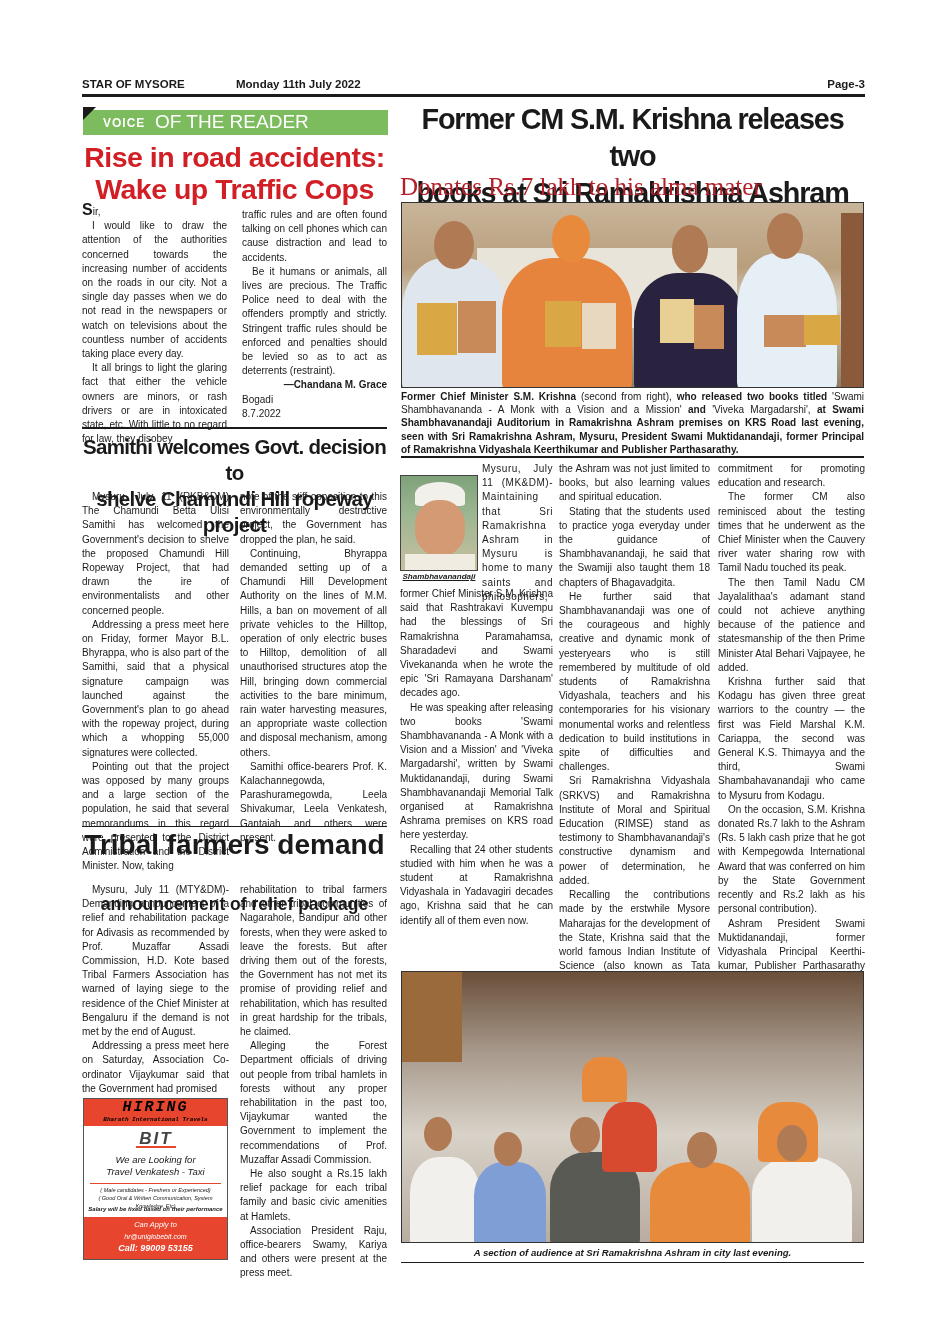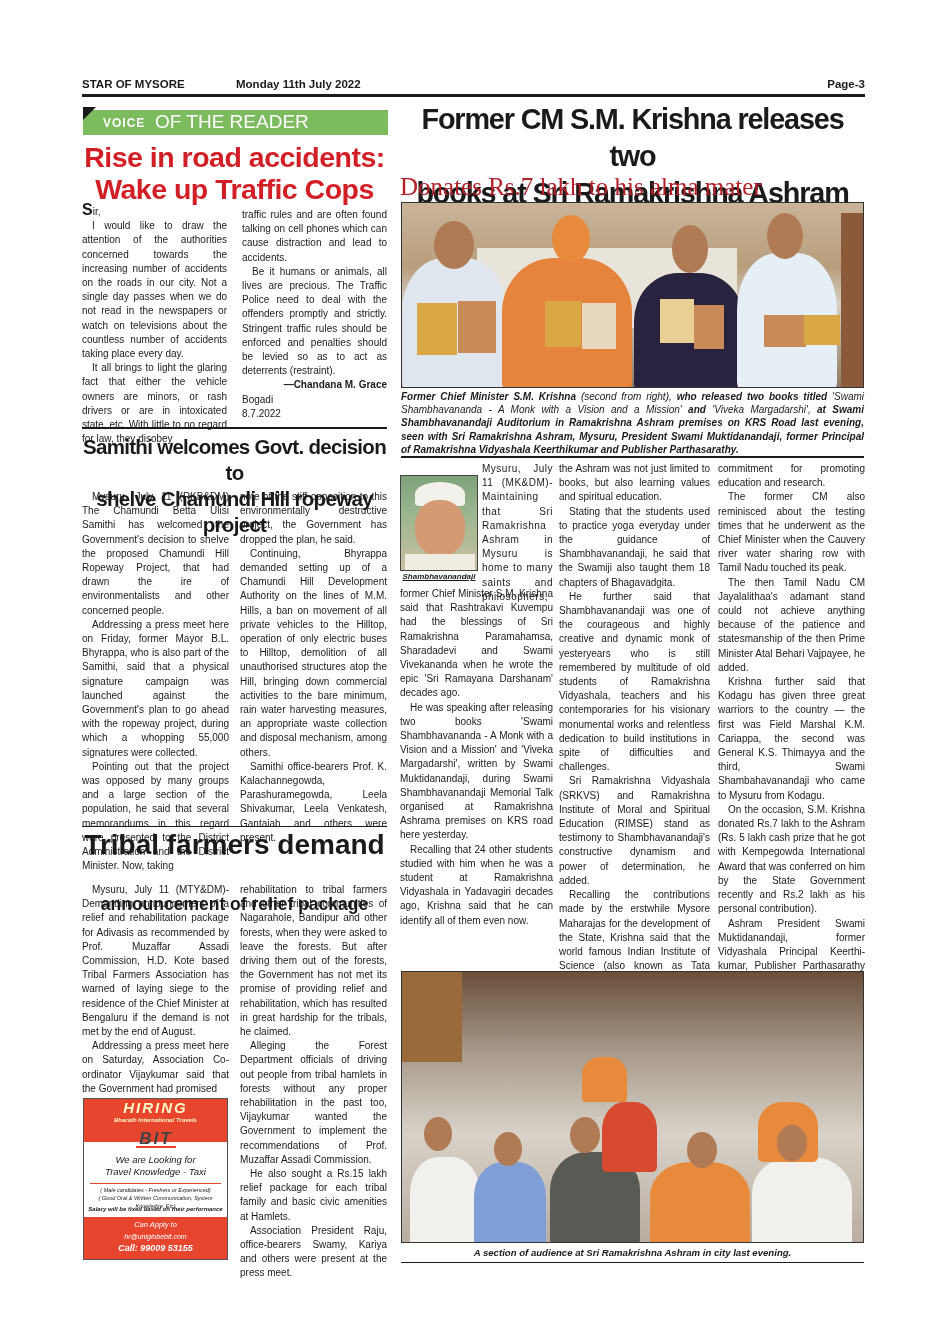--- a/index.html
+++ b/index.html
@@ -30,37 +30,37 @@
 
   .cond-head { position: absolute; text-align: center; font-weight: bold; color: #1a1a1a; transform-origin: left top; }
 
   
   .main-head { position: absolute; left: 400px; top: 100px; width: 465px; text-align: center; font-weight: bold; font-size: 30px; line-height: 37px; letter-spacing: -1.2px; transform: scaleX(0.96); transform-origin: center top; }
   .main-sub { position: absolute; left: 400px; top: 173px; width: 465px; text-align: left; font-family: "Liberation Serif", serif; font-size: 25px; color: #b3202a; }
 
   .photo { position: absolute; overflow: hidden; border: 1px solid #333; }
   .photo1 { left: 401px; top: 202px; width: 463px; height: 186px;
     background: linear-gradient(180deg, #c9b59a 0%, #b89e7c 35%, #d6d0c4 55%, #8e7c64 100%); }
-  .caption1 { position: absolute; left: 401px; top: 390px; width: 463px; font-size: 10px; line-height: 13.2px; font-style: italic; font-weight: bold; text-align: justify; }
+  .caption1 { position: absolute; left: 401px; top: 390px; width: 463px; font-size: 10px; line-height: 13.2px; font-weight: bold; text-align: justify; }
   .caption1 .n { font-weight: normal; }
 
   .photo2 { left: 401px; top: 971px; width: 463px; height: 272px;
     background: linear-gradient(180deg, #6a4f3a 0%, #a89a8c 30%, #d8d2c8 60%, #b9aca0 100%); }
   .caption2 { position: absolute; left: 401px; top: 1247px; width: 463px; font-size: 9.6px; text-align: center; font-style: italic; font-weight: bold; }
 
   .person { position: absolute; border-radius: 40% 40% 8% 8%; }
   .head { position: absolute; border-radius: 50%; background: #b07a55; }
 
   .portrait { position: absolute; left: 400px; top: 475px; width: 78px; height: 96px; border: 1px solid #444;
     background: linear-gradient(180deg, #7fa27a 0%, #9bb690 40%, #c8c0a0 100%); overflow: hidden; }
   .portrait-cap { position: absolute; left: 400px; top: 572px; width: 78px; font-size: 8px; font-style: italic; font-weight: bold; text-align: center; text-decoration: underline; }
 
   
   .ad { position: absolute; left: 83px; top: 1098px; width: 145px; height: 162px; border: 1px solid #555; background: #fff; }
-  .ad .top { position: absolute; left: 0; top: 0; width: 100%; height: 43px; background: #e8452e; color: #fef9c3; text-align: center; }
+  .ad .top { position: absolute; left: 0; top: 0; width: 100%; height: 27px; background: #e8452e; color: #000000; text-align: center; font-family: Liberation Mono, monospace; }
   .ad .hiring { font-size: 15px; font-weight: bold; font-style: italic; letter-spacing: 2px; line-height: 17px; }
   .ad .company { font-size: 6px; font-style: italic; font-weight: bold; line-height: 8px; }
   .ad .logo { position: absolute; left: 52px; top: 31px; width: 40px; height: 18px; font-weight: bold; font-style: italic; font-size: 17px; color: #444; letter-spacing: 2px; text-align: center; line-height: 18px; border-bottom: 2px solid #e8452e; }
   .ad .look { position: absolute; top: 55px; width: 100%; text-align: center; font-size: 9.5px; font-style: italic; line-height: 12px; }
   .ad .req { position: absolute; top: 84px; width: 100%; text-align: center; font-size: 5.5px; font-style: italic; line-height: 8px; border-top: 1px solid #e8452e; margin: 0 6px; width: calc(100% - 12px); padding-top: 2px; }
   .ad .sal { position: absolute; top: 106px; width: 100%; text-align: center; font-size: 6px; font-style: italic; font-weight: bold; line-height: 8px; }
   .ad .bottom { position: absolute; left: 0; bottom: 0; width: 100%; height: 42px; background: #e8452e; color: #fff; text-align: center; font-style: italic; }
   .ad .apply { font-size: 7.5px; line-height: 12px; padding-top: 2px; }
   .ad .email { font-size: 7px; line-height: 11px; }
   .ad .call { font-size: 9px; font-weight: bold; line-height: 13px; }
@@ -133,21 +133,21 @@
 </div>
 
 <div class="ad">
   <div class="top">
     <div class="hiring">HIRING</div>
     <div class="company">Bharath International Travels</div>
   </div>
   <div class="logo">BIT</div>
   <div class="look">
     <div>We are Looking for</div>
-    <div>Travel Knowledge - Taxi</div>
+    <div>Travel Venkatesh - Taxi</div>
   </div>
   <div class="req">
     <div>( Male candidates - Freshers or Experienced)</div>
     <div>( Good Oral &amp; Written Communication, System Knowledge, Etc)</div>
   </div>
   <div class="sal">Salary will be fixed based on their performance</div>
   <div class="bottom">
     <div class="apply">Can Apply to</div>
     <div class="email">hr@uniglobebit.com</div>
     <div class="call">Call: 99009 53155</div>

